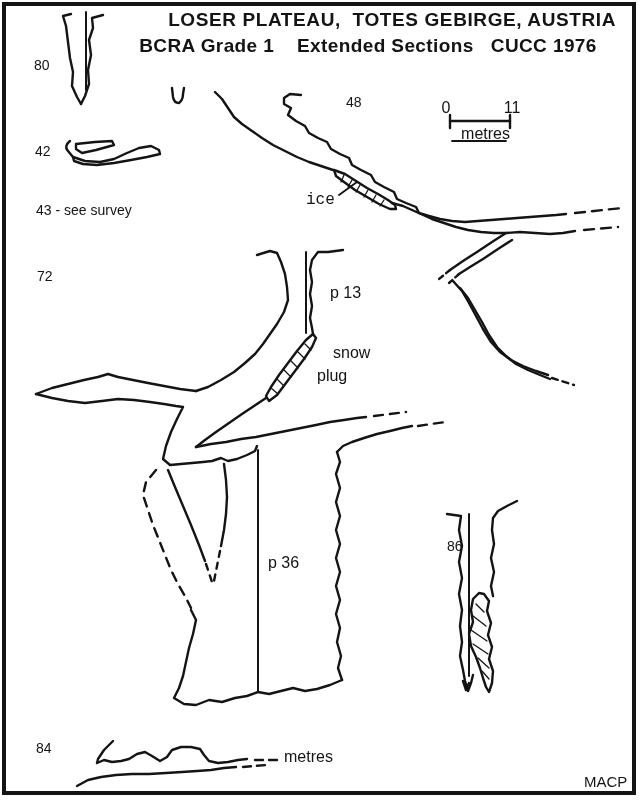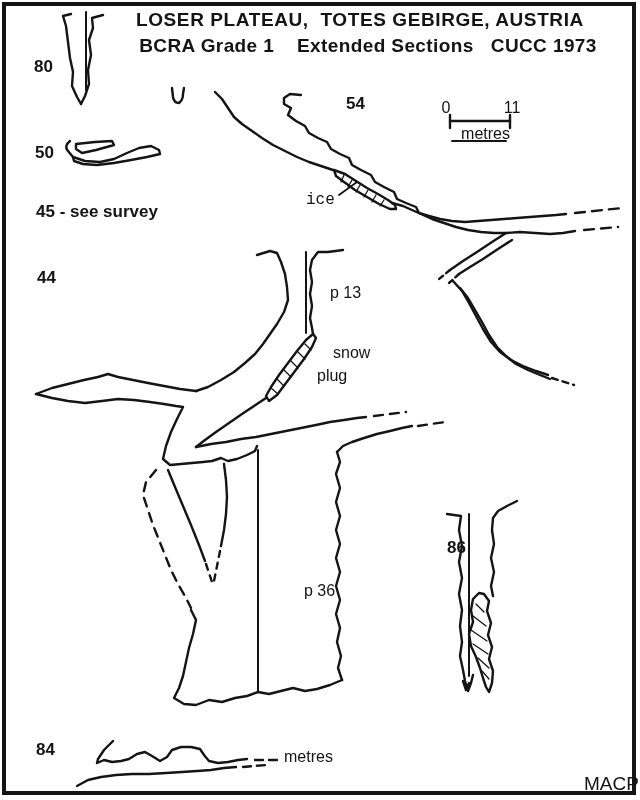--- a/index.html
+++ b/index.html
@@ -9,41 +9,41 @@
     font-family:"Liberation Sans", sans-serif;
     color:#141414;
   }
   .frame{
     position:absolute;left:2px;top:2px;right:4px;bottom:5px;
     border:4px solid #141414;
     pointer-events:none;
   }
   svg.art{position:absolute;left:0;top:0;width:640px;height:800px;}
   .lbl{position:absolute;white-space:pre;line-height:1.05;}
-  .t1{left:136px;top:10px;width:472px;text-align:left;font-size:19px;font-weight:700;letter-spacing:0.6px;}
+  .t1{left:144px;top:10px;width:472px;text-align:right;font-size:19px;font-weight:700;letter-spacing:0.6px;}
   .t2{left:136px;top:36px;width:464px;text-align:center;font-size:19px;font-weight:700;letter-spacing:0.4px;}
-  .sec{font-size:17px;font-weight:700;}
+  .sec{font-size:14px;font-weight:400;}
   .ann{font-size:16px;font-weight:400;}
   .lbl-80{left:34px;top:58px;}
   .lbl-81{left:35px;top:144px;}
   .lbl-82{left:36px;top:203px;}
   .lbl-83{left:37px;top:269px;}
   .lbl-84{left:36px;top:741px;}
   .lbl-85{left:346px;top:95px;}
   .lbl-86{left:421px;top:539px;margin-left:26px;}
   .lbl-ice{left:306px;top:192px;font-family:Liberation Mono, monospace;}
   .lbl-p13{left:330px;top:285px;}
   .lbl-snow{left:317px;top:345px;margin-left:16px;}
   .lbl-plug{left:317px;top:368px;text-align:right;}
-  .lbl-p36{left:268px;top:583px;margin-left:36px;}
+  .lbl-p36{left:268px;top:555px;}
   .lbl-draught{left:284px;top:749px;}
   .lbl-s0{left:436px;top:100px;width:20px;text-align:center;}
   .lbl-s10{left:500px;top:100px;width:24px;text-align:center;}
   .lbl-metres{left:450px;top:126px;width:60px;text-align:right;}
-  .lbl-macp{left:584px;top:774px;font-size:19px;}
+  .lbl-macp{left:584px;top:774px;font-size:15px;}
 </style>
 </head>
 <body>
 
 <svg class="art" viewBox="0 0 640 800" fill="none" stroke="#141414" stroke-width="2.4" stroke-linecap="round" stroke-linejoin="round">
 
   <g>
     <path d="M71,14 L63,16 L66,26 L68,42 L70,58 L73,72 L72,86 L77,97 L81,104"></path>
     <path d="M103,15 L92,18 L93,28 L89,40 L91,55 L88,70 L89,84 L85,96 L81,104"></path>
     <path stroke-width="2" d="M86,12 L86,90"></path>
@@ -157,28 +157,28 @@
 
   <g stroke-width="2.4">
     <path d="M450,121 L510,121"></path>
     <path d="M450,115 L450,128"></path>
     <path d="M510,115 L510,128"></path>
     <path stroke-width="1.8" d="M452,141 L506,141"></path>
   </g>
 </svg>
 
 <div class="lbl t1">LOSER PLATEAU,  TOTES GEBIRGE, AUSTRIA</div>
-<div class="lbl t2">BCRA Grade 1    Extended Sections   CUCC 1973</div>
+<div class="lbl t2">BCRA Grade 1    Extended Sections   CUCC 1976</div>
 
 <div class="lbl sec lbl-80">80</div>
-<div class="lbl sec lbl-81">50</div>
-<div class="lbl sec lbl-82">45 - see survey</div>
-<div class="lbl sec lbl-83">44</div>
+<div class="lbl sec lbl-81">42</div>
+<div class="lbl sec lbl-82">43 - see survey</div>
+<div class="lbl sec lbl-83">72</div>
 <div class="lbl sec lbl-84">84</div>
-<div class="lbl sec lbl-85">54</div>
+<div class="lbl sec lbl-85">48</div>
 <div class="lbl sec lbl-86">86</div>
 
 <div class="lbl ann lbl-ice">ice</div>
 <div class="lbl ann lbl-p13">p 13</div>
 <div class="lbl ann lbl-snow">snow</div>
 <div class="lbl ann lbl-plug">plug</div>
 <div class="lbl ann lbl-p36">p 36</div>
 <div class="lbl ann lbl-draught">metres</div>
 
 <div class="lbl ann lbl-s0">0</div>

